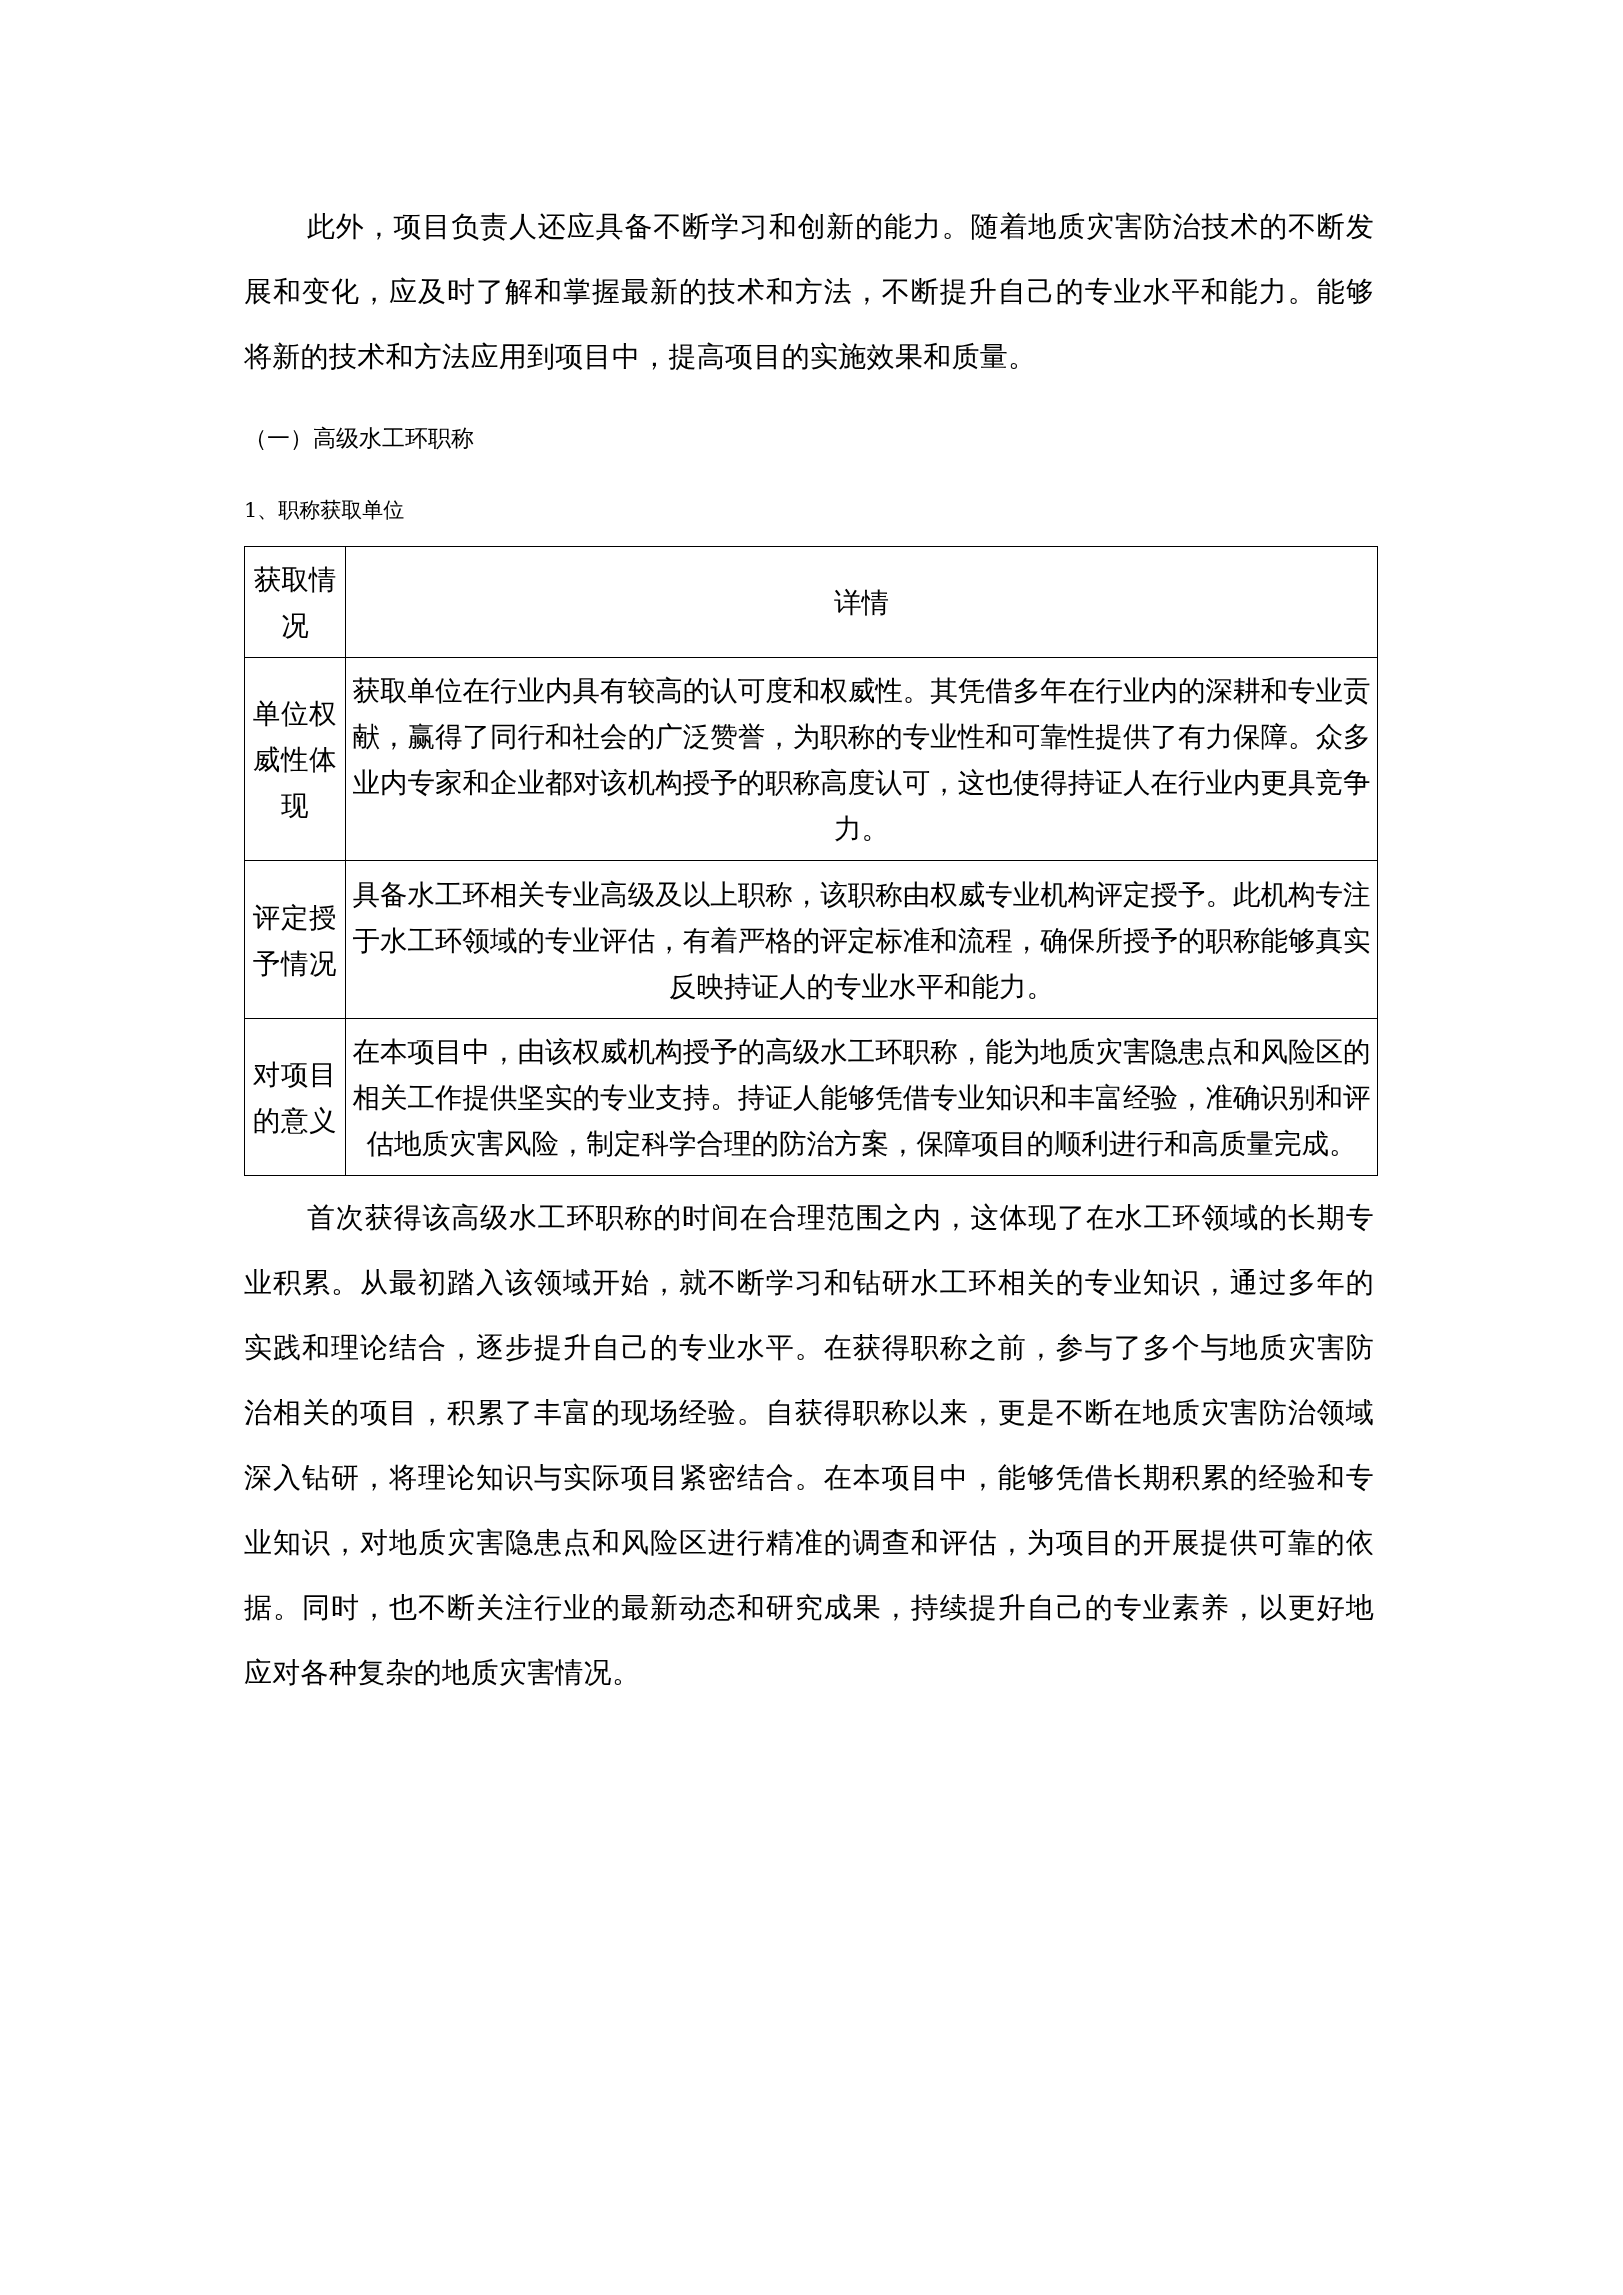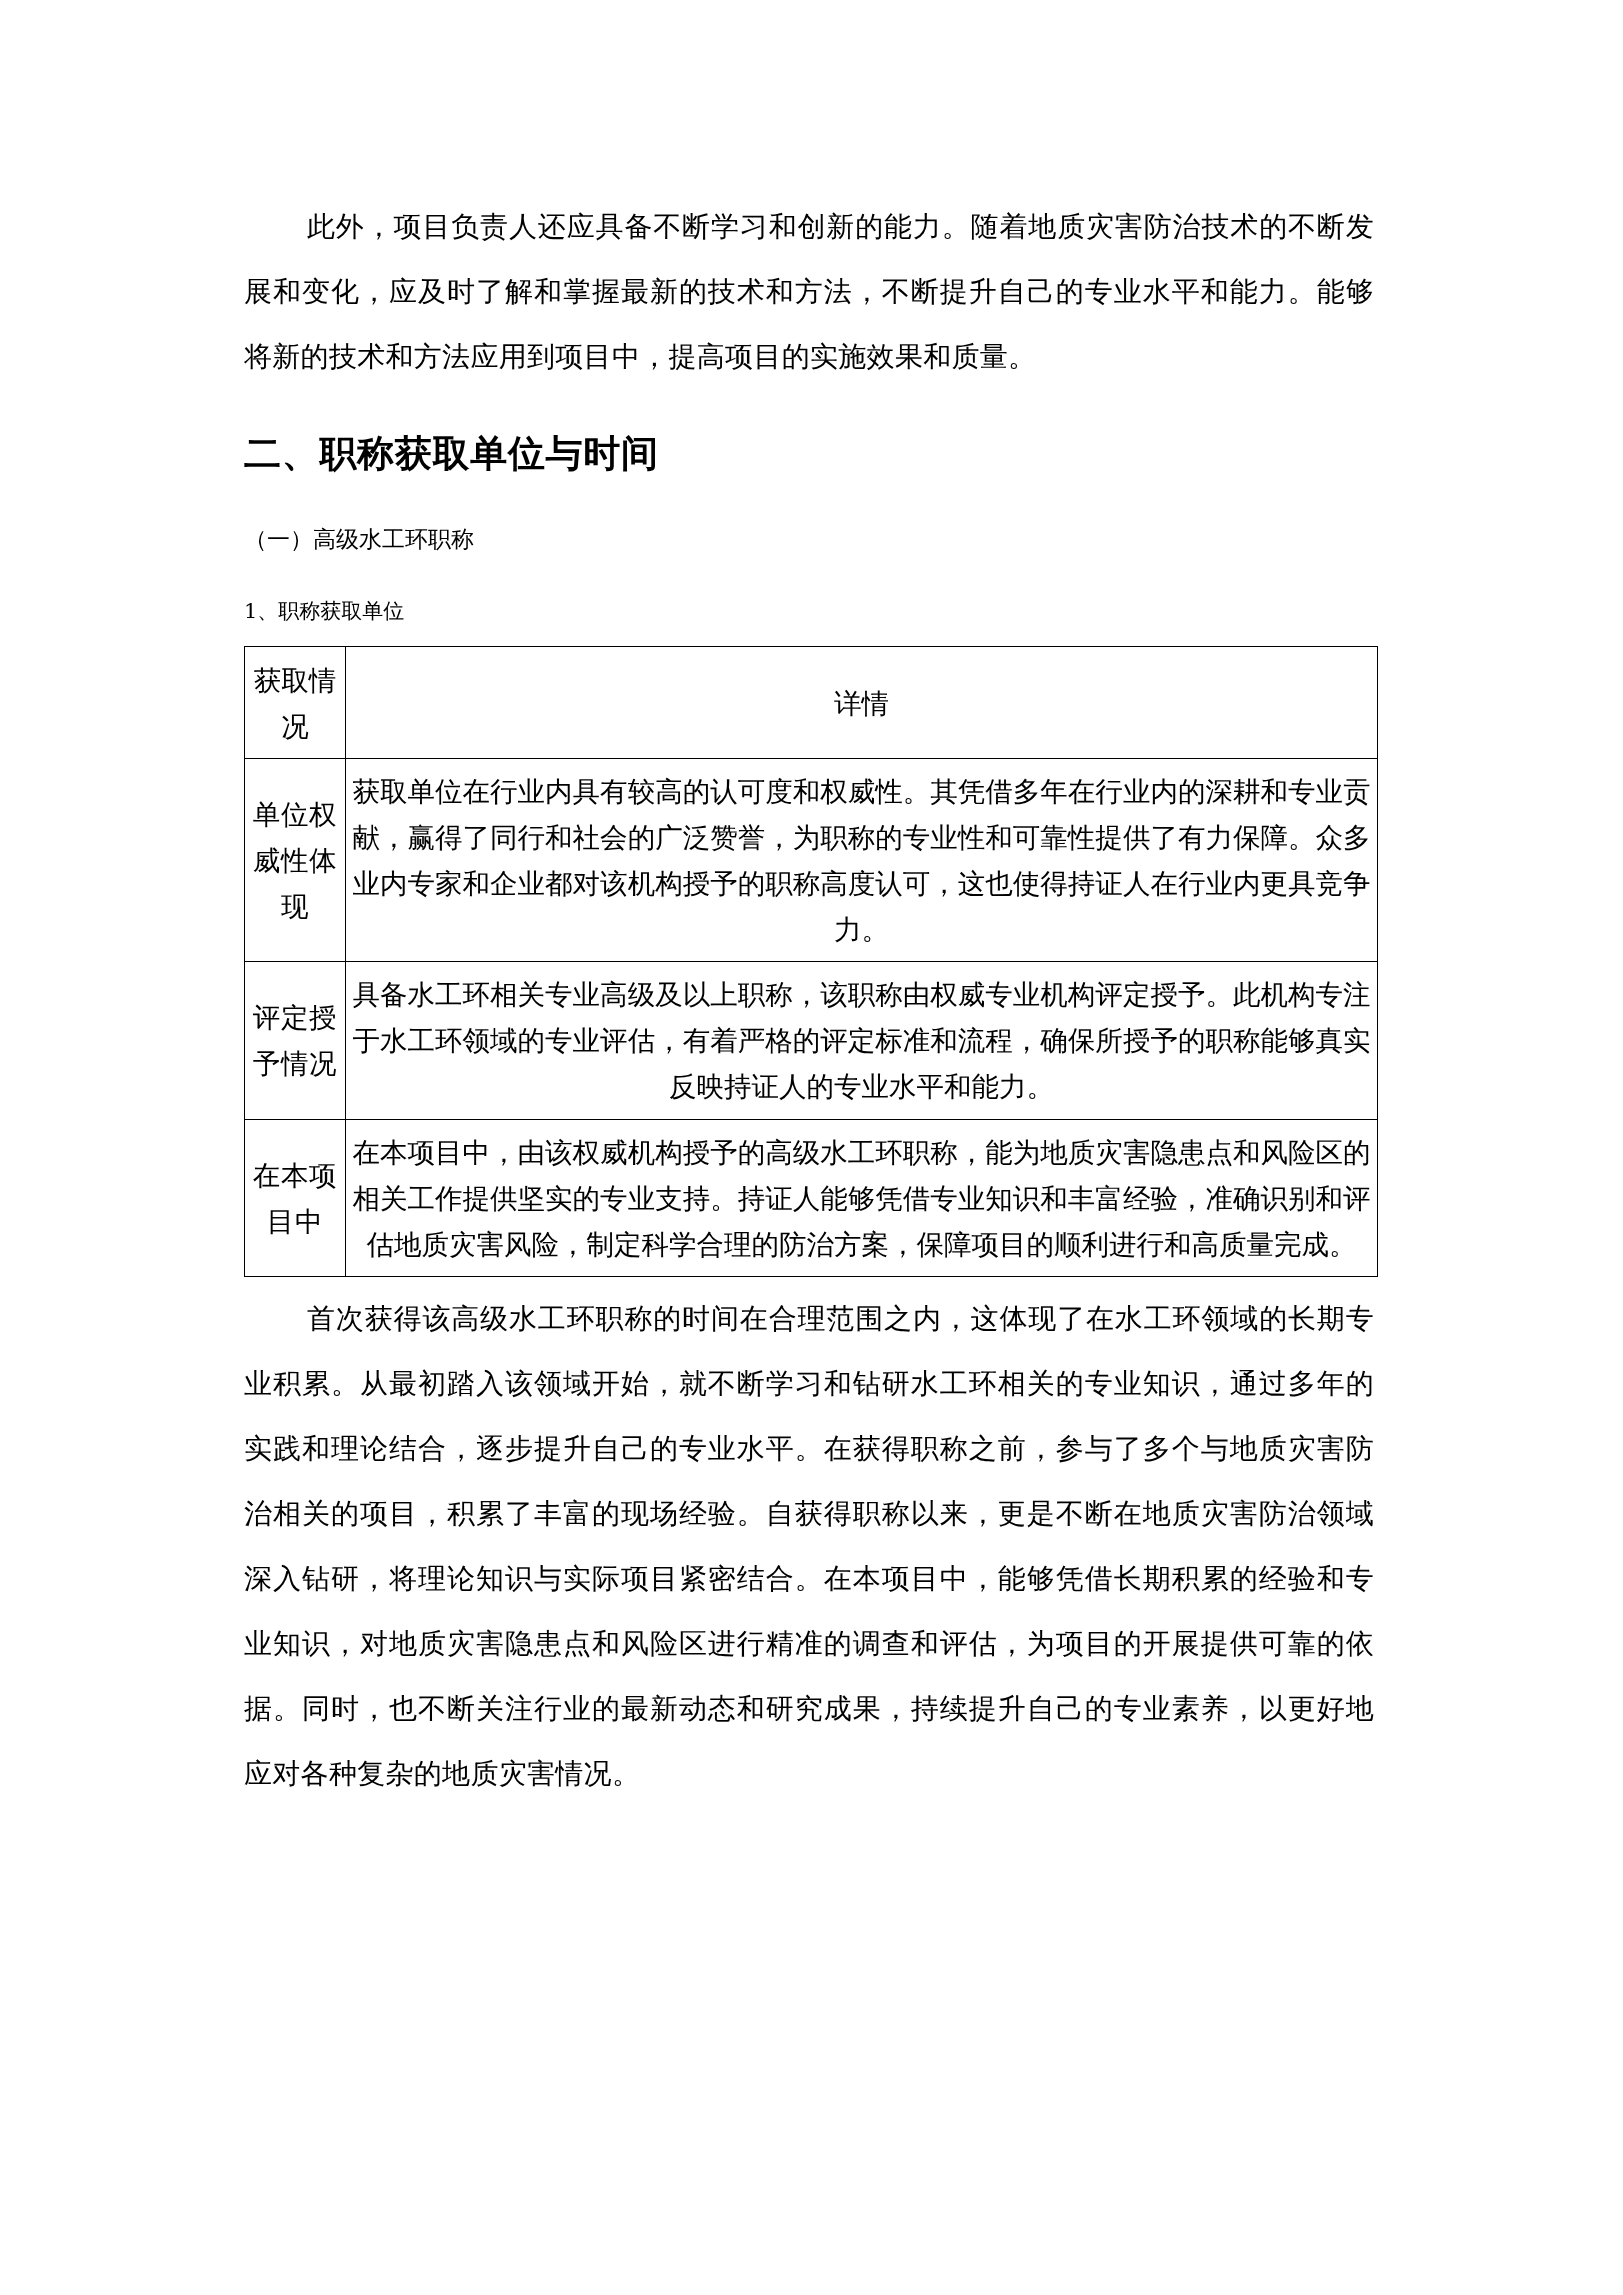--- a/index.html
+++ b/index.html
@@ -90,21 +90,20 @@
   }
   .tall-head { line-height: 47px; }
 </style>
 </head>
 <body>
 
 <div class="page">
 
   <p class="body-text indent">此外，项目负责人还应具备不断学习和创新的能力。随着地质灾害防治技术的不断发展和变化，应及时了解和掌握最新的技术和方法，不断提升自己的专业水平和能力。能够将新的技术和方法应用到项目中，提高项目的实施效果和质量。</p>
 
-  <h2 class="heading-2">二、职称获取单位与时间</h2>
 
   <h3 class="heading-3">（一）高级水工环职称</h3>
 
   <h4 class="heading-4">1、职称获取单位</h4>
 
   <table class="info-table">
     <colgroup>
       <col class="col-label">
       <col class="col-detail">
     </colgroup>
@@ -115,21 +114,21 @@
       </tr>
       <tr>
         <td class="label-cell">单位权威性体现</td>
         <td class="detail-cell">获取单位在行业内具有较高的认可度和权威性。其凭借多年在行业内的深耕和专业贡献，赢得了同行和社会的广泛赞誉，为职称的专业性和可靠性提供了有力保障。众多业内专家和企业都对该机构授予的职称高度认可，这也使得持证人在行业内更具竞争力。</td>
       </tr>
       <tr>
         <td class="label-cell">评定授予情况</td>
         <td class="detail-cell">具备水工环相关专业高级及以上职称，该职称由权威专业机构评定授予。此机构专注于水工环领域的专业评估，有着严格的评定标准和流程，确保所授予的职称能够真实反映持证人的专业水平和能力。</td>
       </tr>
       <tr>
-        <td class="label-cell">在本项目中</td>
+        <td class="label-cell">对项目的意义</td>
         <td class="detail-cell">在本项目中，由该权威机构授予的高级水工环职称，能为地质灾害隐患点和风险区的相关工作提供坚实的专业支持。持证人能够凭借专业知识和丰富经验，准确识别和评估地质灾害风险，制定科学合理的防治方案，保障项目的顺利进行和高质量完成。</td>
       </tr>
     </tbody>
   </table>
 
 
   <p class="body-text indent">首次获得该高级水工环职称的时间在合理范围之内，这体现了在水工环领域的长期专业积累。从最初踏入该领域开始，就不断学习和钻研水工环相关的专业知识，通过多年的实践和理论结合，逐步提升自己的专业水平。在获得职称之前，参与了多个与地质灾害防治相关的项目，积累了丰富的现场经验。自获得职称以来，更是不断在地质灾害防治领域深入钻研，将理论知识与实际项目紧密结合。在本项目中，能够凭借长期积累的经验和专业知识，对地质灾害隐患点和风险区进行精准的调查和评估，为项目的开展提供可靠的依据。同时，也不断关注行业的最新动态和研究成果，持续提升自己的专业素养，以更好地应对各种复杂的地质灾害情况。</p>
 
 </div>
 

